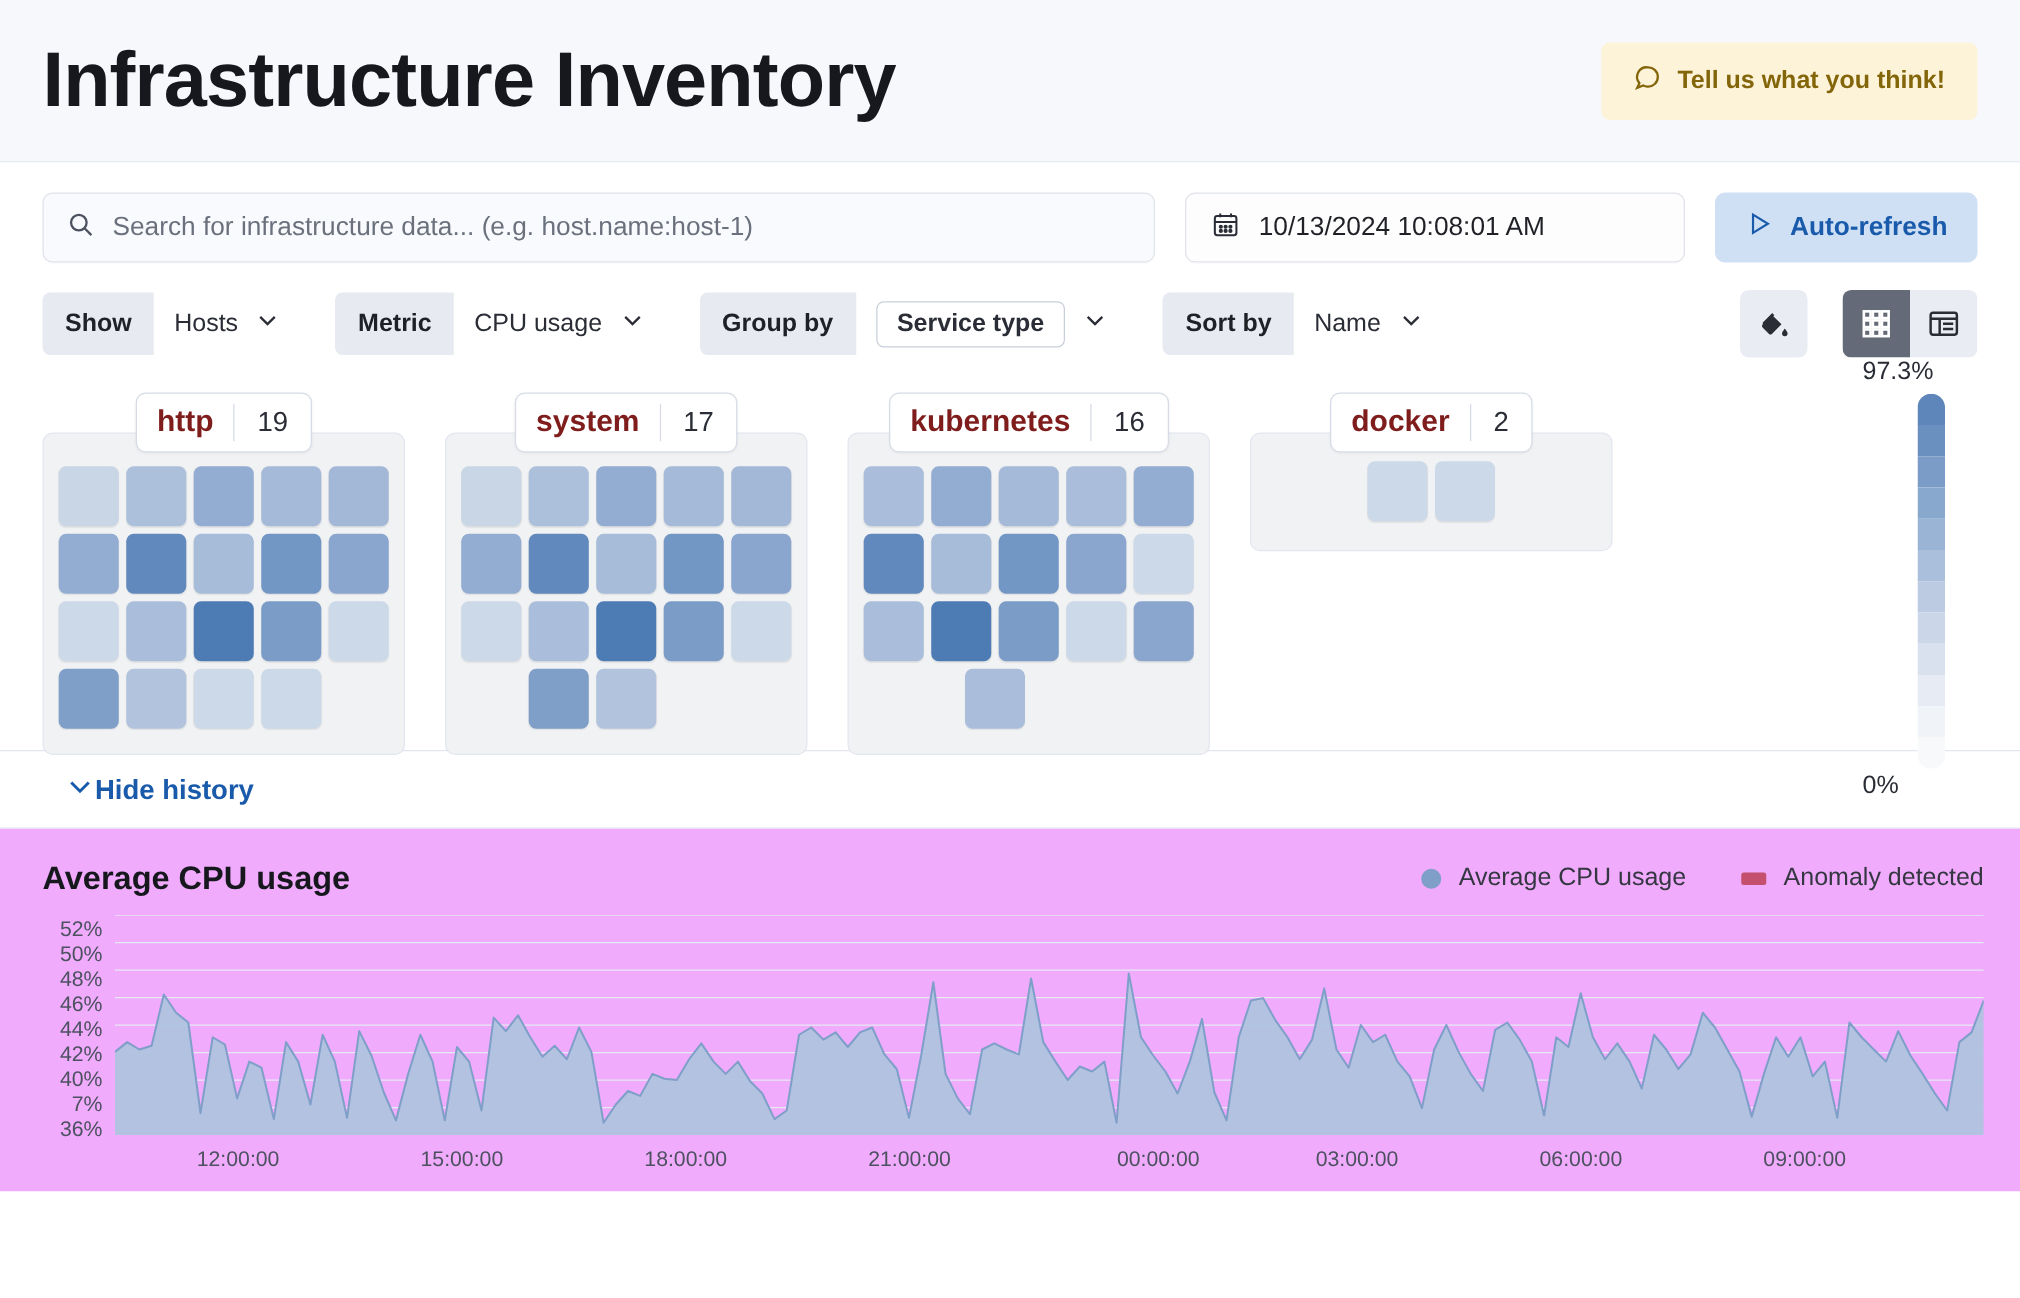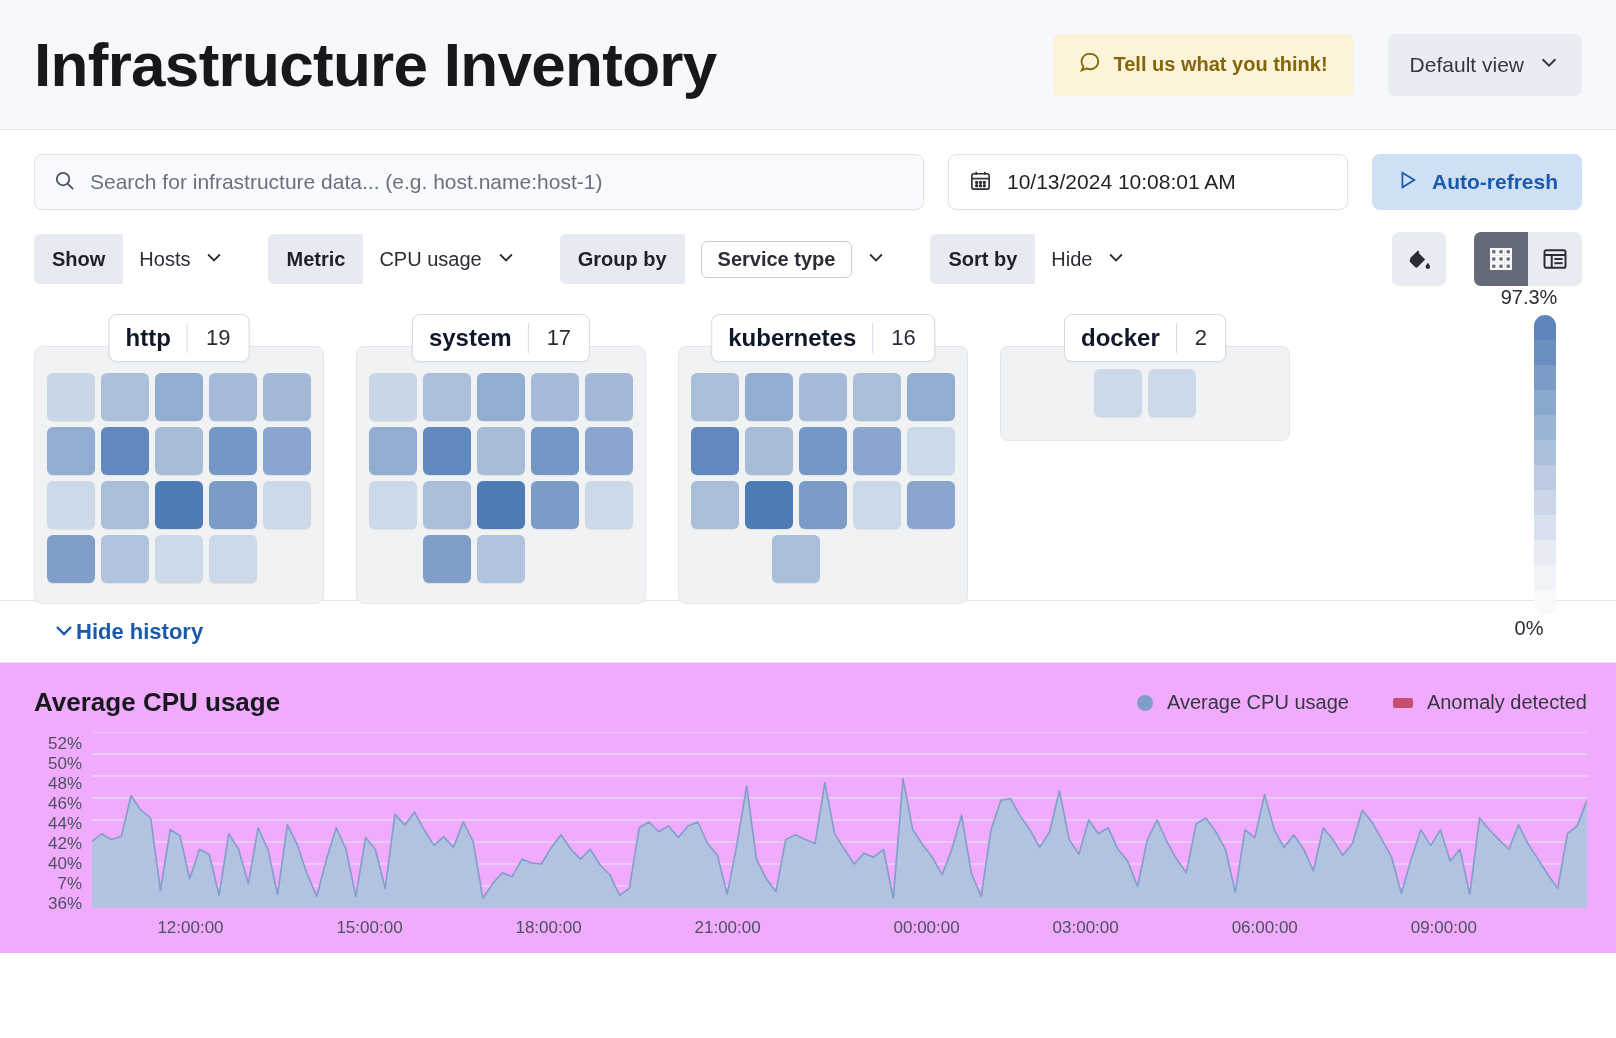--- a/index.html
+++ b/index.html
@@ -205,21 +205,21 @@
     display: flex;
     align-items: center;
     z-index: 3;
     box-shadow: 0 1px 2px rgba(0,0,0,0.04);
     white-space: nowrap;
   }
   .group-pill .nm {
     padding: 0 16px;
     font-size: 24px;
     font-weight: 700;
-    color: #0f172a;
+    color: #7f1d1d;
   }
   .group-pill .sep { width: 1px; height: 30px; background: #d6dbe6; }
   .group-pill .ct {
     padding: 0 18px;
     font-size: 22px;
     color: #2a2d35;
   }
   .group-box {
     margin-top: 22px;
     background: #f1f2f4;
@@ -241,21 +241,21 @@
   .legend-scale {
     position: absolute;
     right: 46px;
     top: 0px;
     width: 80px;
     text-align: center;
   }
   .legend-top, .legend-bot {
     font-size: 20px;
     color: #2a2d35;
-    text-align: center;
+    text-align: left;
     padding-right: 2px;
   }
   .legend-bar {
     width: 22px;
     margin: 6px 0 2px auto;
     margin-right: 14px;
     border-radius: 11px;
     overflow: hidden;
     display: flex;
     flex-direction: column;
@@ -342,28 +342,20 @@
 
   <button class="feedback-btn">
     <span>
       <svg width="22" height="22" viewBox="0 0 24 24" fill="none" stroke="#83650a" stroke-width="2">
         <path d="M21 11.5a8.4 8.4 0 0 1-9 8.4 8.5 8.5 0 0 1-3.8-.9L3 21l1.9-4.1A8.4 8.4 0 0 1 12 3.1a8.4 8.4 0 0 1 9 8.4z"></path>
       </svg>
     </span>
     <span>Tell us what you think!</span>
   </button>
 
-  <button class="view-btn">
-    <span>Default view</span>
-    <span>
-      <svg width="22" height="22" viewBox="0 0 24 24" fill="none" stroke="#343741" stroke-width="2.2">
-        <polyline points="5 9 12 16 19 9"></polyline>
-      </svg>
-    </span>
-  </button>
 </div>
 
 <div class="toolbar">
   <div class="search-row">
 
     <div class="search-box">
       <span>
         <svg width="23" height="23" viewBox="0 0 24 24" fill="none" stroke="#4c5160" stroke-width="1.9">
           <circle cx="10.5" cy="10.5" r="6.5"></circle>
             <line x1="15.5" y1="15.5" x2="21" y2="21"></line>
@@ -434,21 +426,21 @@
           <svg width="20" height="20" viewBox="0 0 24 24" fill="none" stroke="#2a2d35" stroke-width="2.2">
               <polyline points="5 9 12 16 19 9"></polyline>
             </svg>
         </span>
       </div>
     </div>
 
     <div class="filter-group">
       <div class="filter-label">Sort by</div>
       <div class="filter-value">
-        <span>Hide</span>
+        <span>Name</span>
         <span>
           <svg width="20" height="20" viewBox="0 0 24 24" fill="none" stroke="#2a2d35" stroke-width="2.2">
               <polyline points="5 9 12 16 19 9"></polyline>
             </svg>
         </span>
       </div>
     </div>
 
     <div class="spacer"></div>
 

